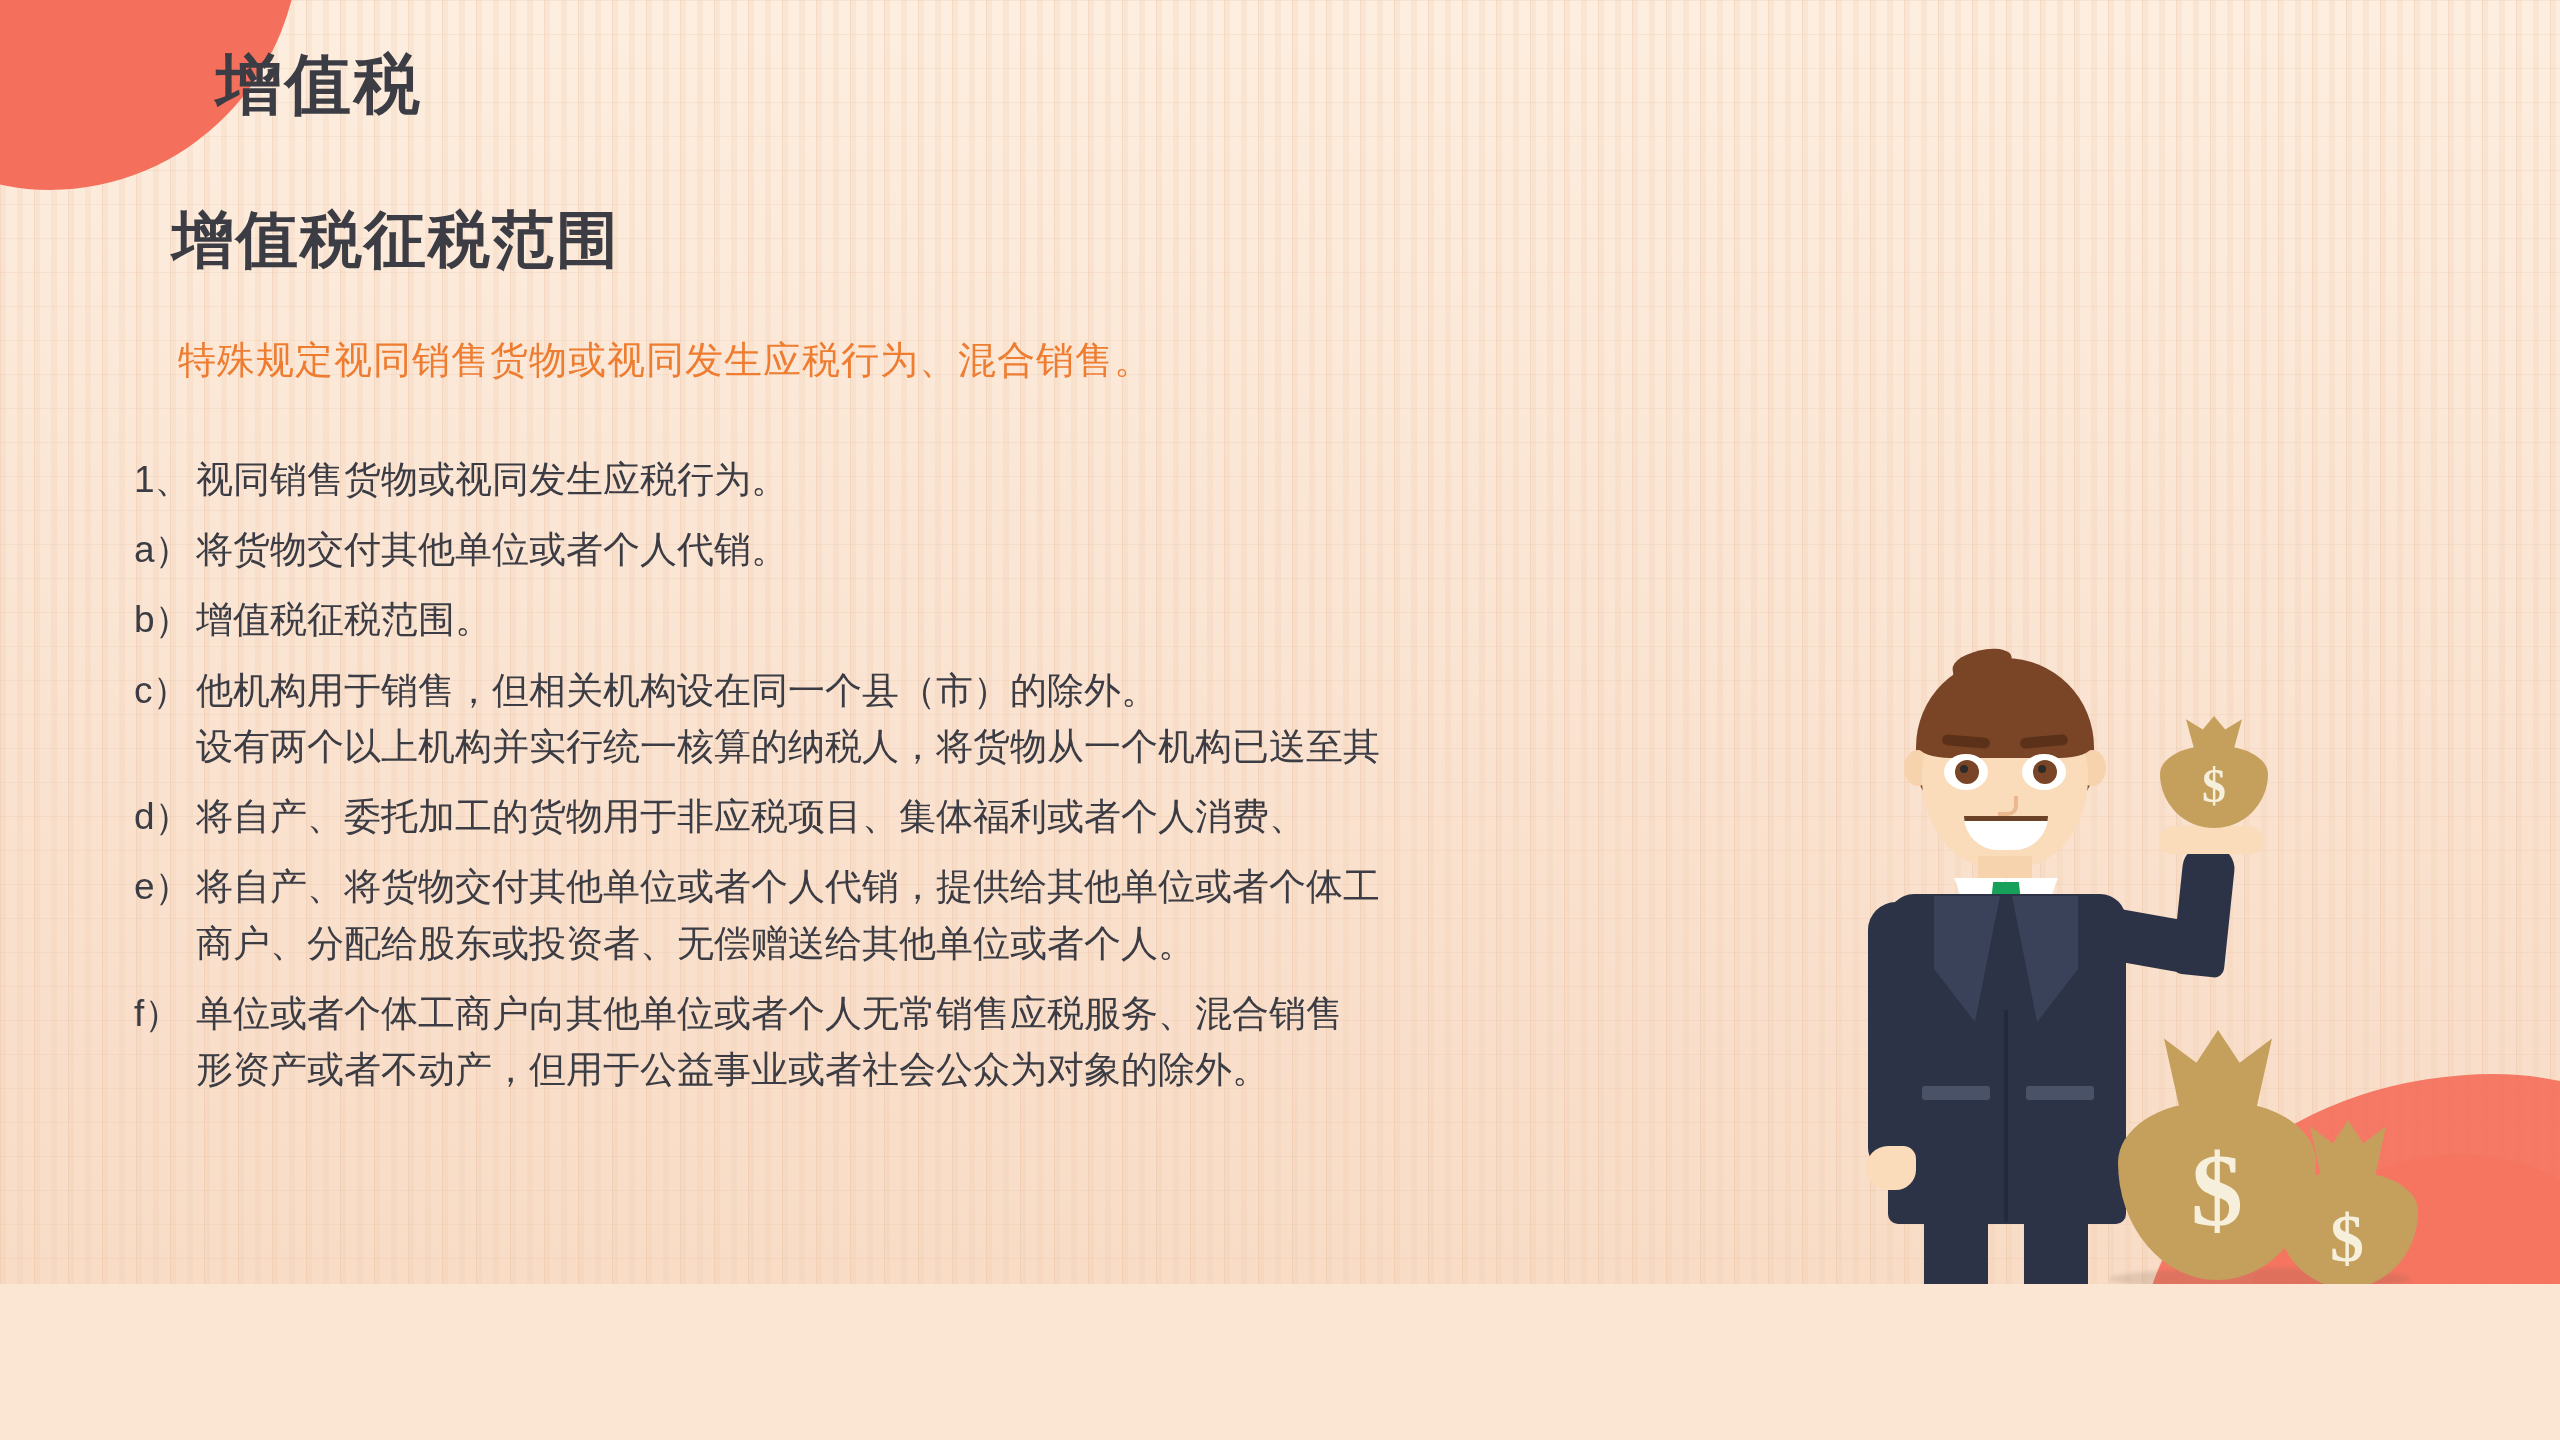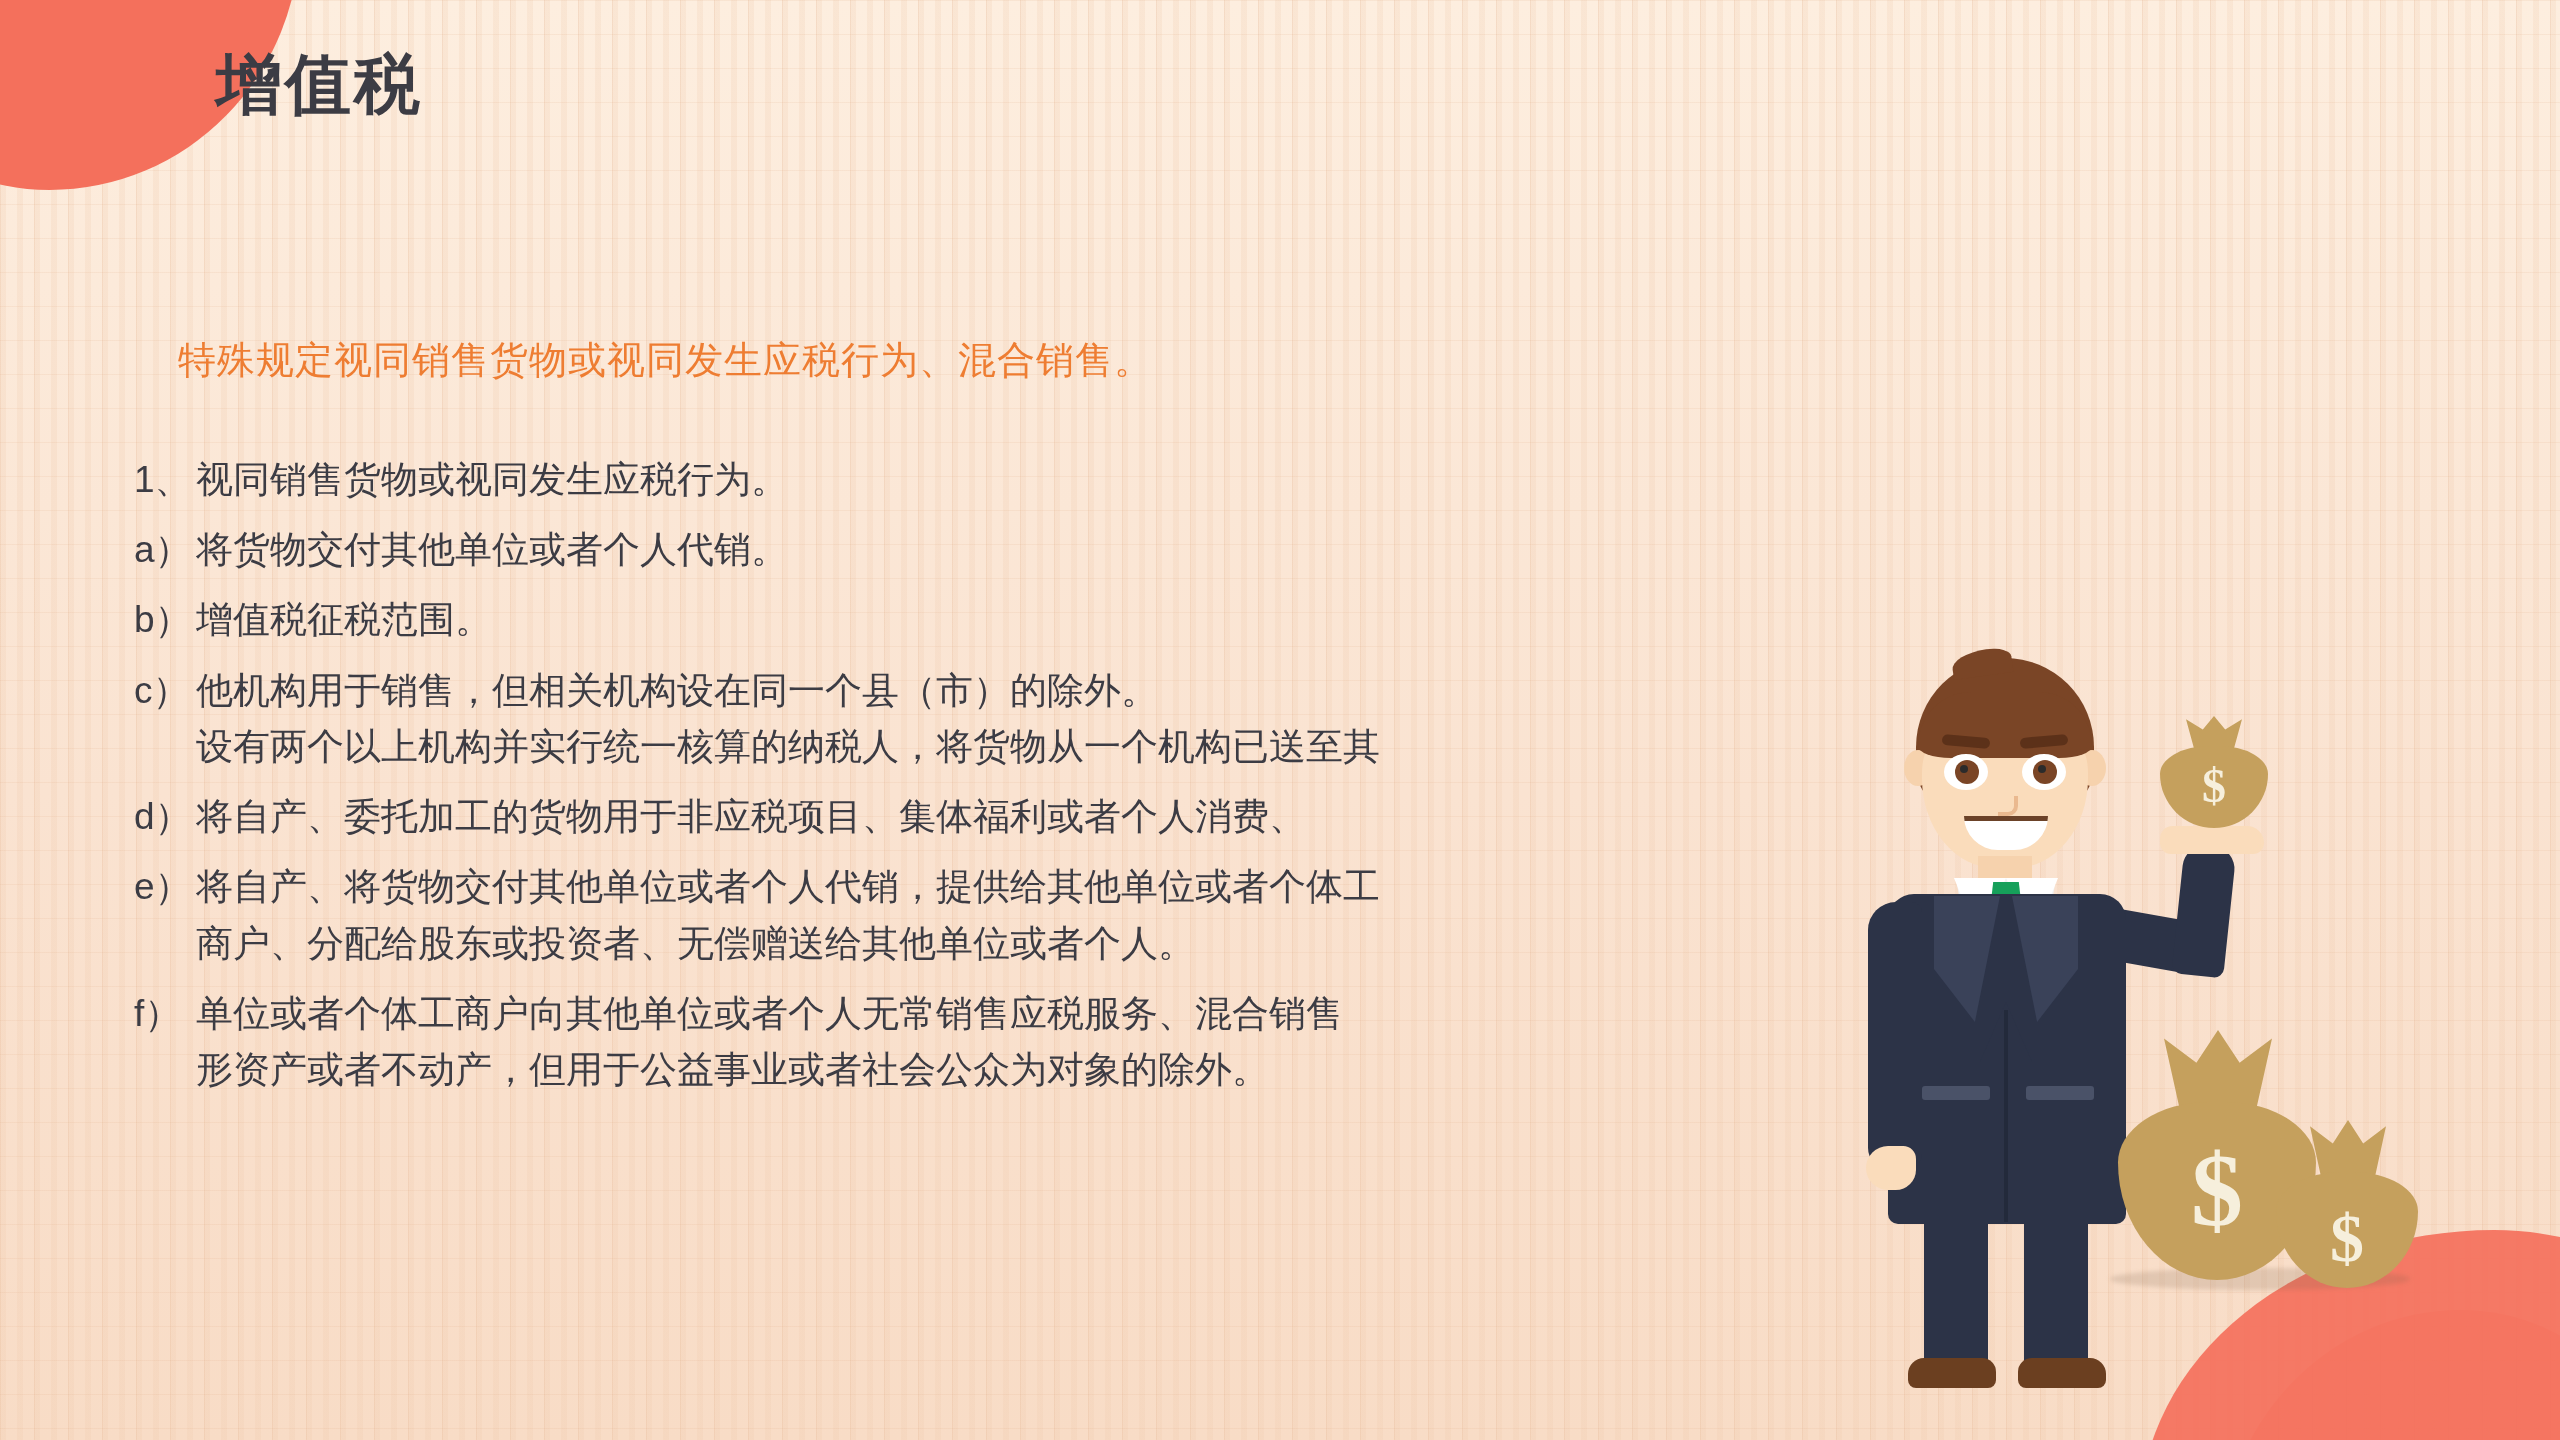--- a/index.html
+++ b/index.html
@@ -9,21 +9,21 @@
   body {
     width: 2560px;
     height: 1440px;
     overflow: hidden;
     font-family: "Liberation Sans", "DejaVu Sans", sans-serif;
     background: #fbe6d4;
   }
   .slide {
     position: relative;
     width: 2560px;
-    height: 1440px;
+    height: 1284px;
     overflow: hidden;
     background:
       linear-gradient(180deg, #fdeedf 0%, #fae3d1 55%, #f8dcc6 100%);
   }
   
   .grid-texture {
     position: absolute;
     inset: 0;
     background-image:
       repeating-linear-gradient(to right,
@@ -356,20 +356,21 @@
 <body>
 
 <div class="slide">
 
   <div class="grid-texture"></div>
   <div class="blob-top-left"></div>
   <div class="blob-bottom-right-2"></div>
   <div class="blob-bottom-right"></div>
 
   <div class="title">增值税</div>
+  <div class="subtitle">增值税征税范围</div>
   <div class="highlight">特殊规定视同销售货物或视同发生应税行为、混合销售。</div>
 
   <div class="body-list">
 
     <div class="body-item">
       <div class="marker">1、</div>
       <div class="lines">
         <div class="line">视同销售货物或视同发生应税行为。</div>
       </div>
     </div>

